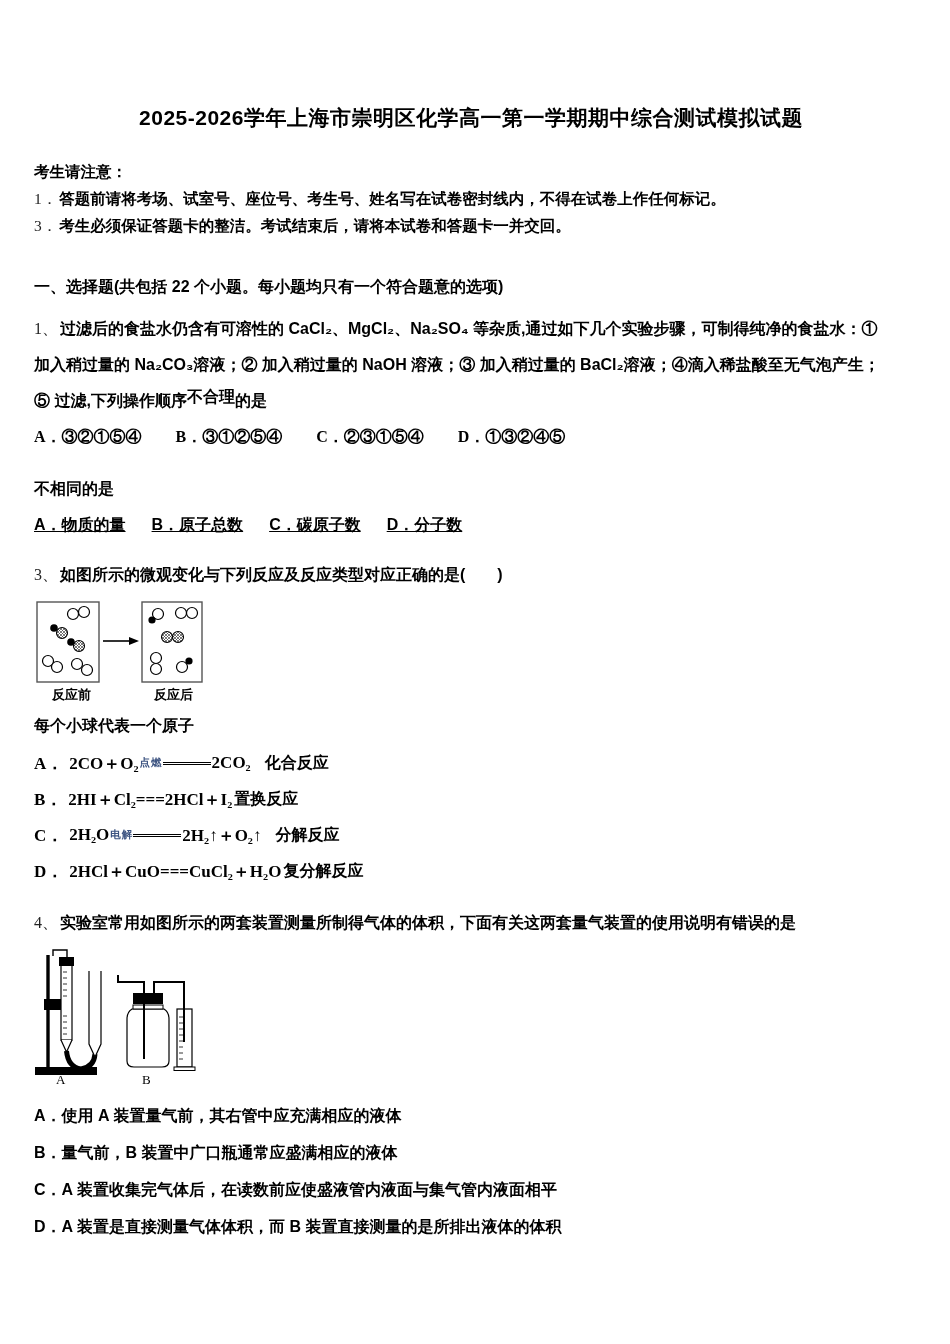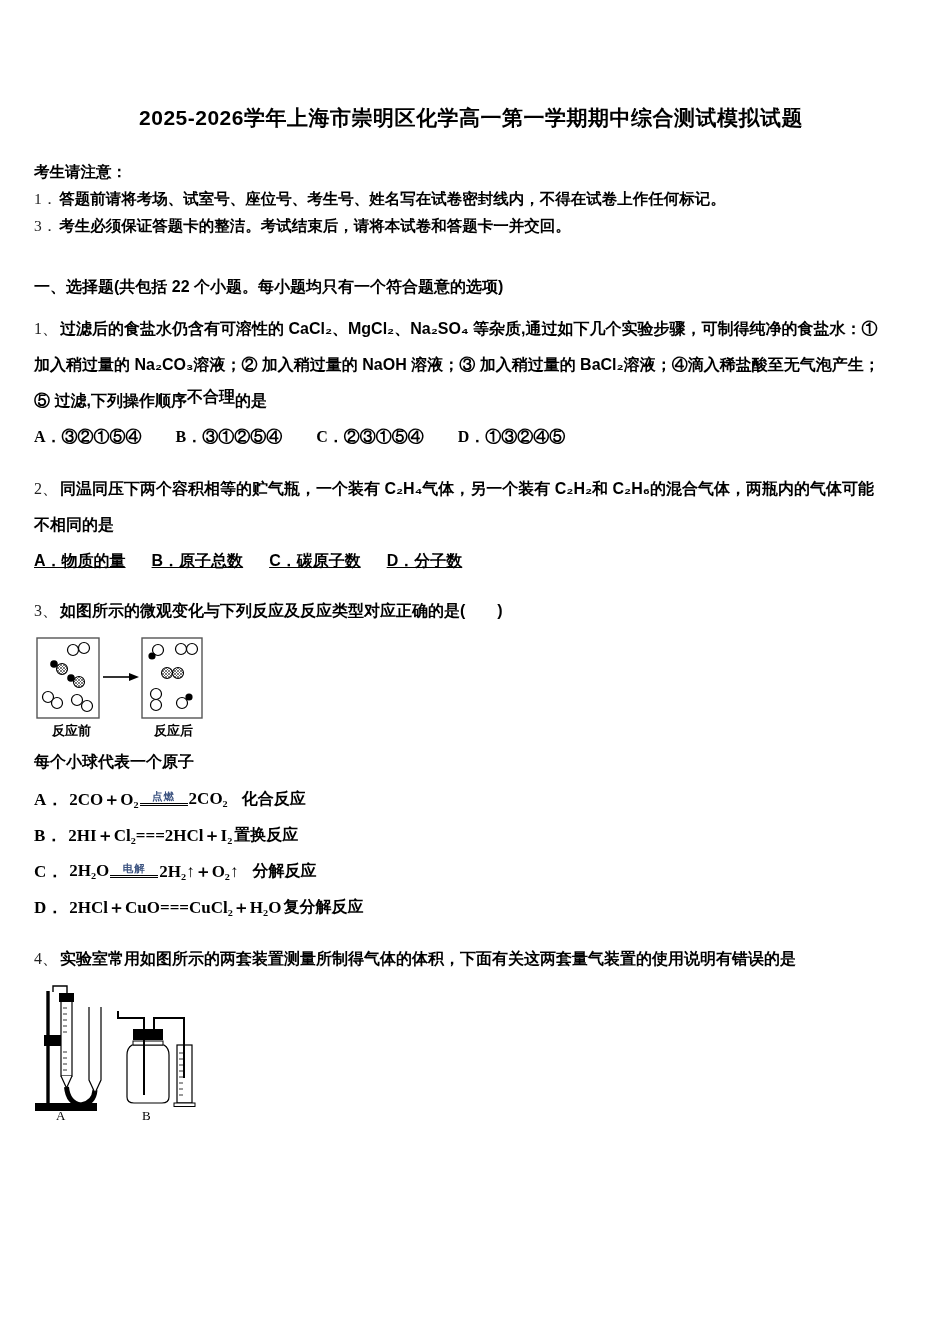--- a/index.html
+++ b/index.html
@@ -34,21 +34,21 @@
   .opt-inline { display: flex; gap: 34px; font-size: 16px; font-weight: 700; line-height: 36px;
     font-family: "Liberation Serif", serif; }
   .opt-inline .cn { font-family: "Liberation Sans", sans-serif; text-decoration: underline; }
 
   .opt-block { font-size: 16px; font-weight: 700; line-height: 37px; white-space: nowrap; }
 
   
   .eq-row { display: flex; align-items: center; height: 36px; font-size: 17px; font-weight: 700;
     font-family: "Liberation Serif", serif; }
   .eq-letter { margin-right: 6px; }
-  .cond-eq { display: inline-flex; flex-direction: column; align-items: center; margin: 16px 1px; }
+  .cond-eq { display: inline-flex; flex-direction: row; align-items: center; margin: 16px 1px; }
   .cond-text { font-size: 10.5px; line-height: 1; color: #3c5380; letter-spacing: 1px;
     font-family: "Liberation Sans", sans-serif; transform: translateY(-1px); }
   .dline { width: 48px; height: 3px; border-top: 1.8px solid #000; border-bottom: 1.8px solid #000; }
   .rxn-type { font-family: "Liberation Sans", sans-serif; font-size: 16px; margin-left: 14px; }
   .rxn-type.tight { margin-left: 2px; }
 
   .figure { margin: 6px 0 0 0; }
   .fig-caption { font-size: 16px; font-weight: 700; line-height: 30px; margin-top: 2px; }
 
   svg text { font-family: "Liberation Serif", serif; }
@@ -74,21 +74,20 @@
     <div class="qline"><span>⑤ 过滤,下列操作顺序</span><span class="emph">不合理</span><span>的是</span></div>
     <div class="opt-inline">
       <span>A．③②①⑤④</span>
       <span>B．③①②⑤④</span>
       <span>C．②③①⑤④</span>
       <span>D．①③②④⑤</span>
     </div>
   </div>
 
   <div class="q" style="margin-top:16px;">
-    <div class="qline"><span class="sernum">2、</span><span>同温同压下两个容积相等的贮气瓶，一个装有 C₂H₄气体，另一个装有 C₂H₂和 C₂H₆的混合气体，两瓶内的气体可能</span></div>
     <div class="qline"><span>不相同的是</span></div>
     <div class="opt-inline cn" style="gap:26px;">
       <span class="cn">A．物质的量</span>
       <span class="cn">B．原子总数</span>
       <span class="cn">C．碳原子数</span>
       <span class="cn">D．分子数</span>
     </div>
   </div>
 
   <div class="q" style="margin-top:14px;">
@@ -208,19 +207,25 @@
 
         <path d="M120 46 V35 H150 V95" fill="none" stroke="#000" stroke-width="2"></path>
 
         <rect x="143" y="62" width="15" height="58" fill="none" stroke="#000" stroke-width="1.2"></rect>
         <path d="M145 70h4 M145 76h4 M145 82h4 M145 88h4 M145 94h4 M145 100h4 M145 106h4 M145 112h4" stroke="#000" stroke-width="0.8"></path>
         <rect x="140" y="120" width="21" height="3.5" fill="#fff" stroke="#000" stroke-width="1"></rect>
         <text x="108" y="137" font-size="13">B</text>
       </svg>
     </div>
 
+    <div style="margin-top:6px;">
+      <div class="opt-block">A．使用 A 装置量气前，其右管中应充满相应的液体</div>
+      <div class="opt-block">B．量气前，B 装置中广口瓶通常应盛满相应的液体</div>
+      <div class="opt-block">C．A 装置收集完气体后，在读数前应使盛液管内液面与集气管内液面相平</div>
+      <div class="opt-block">D．A 装置是直接测量气体体积，而 B 装置直接测量的是所排出液体的体积</div>
+    </div>
   </div>
 
   <div class="q" style="margin-top:14px;">
     <div class="qline"></div>
   </div>
 
 </div>
 
 </body></html>

